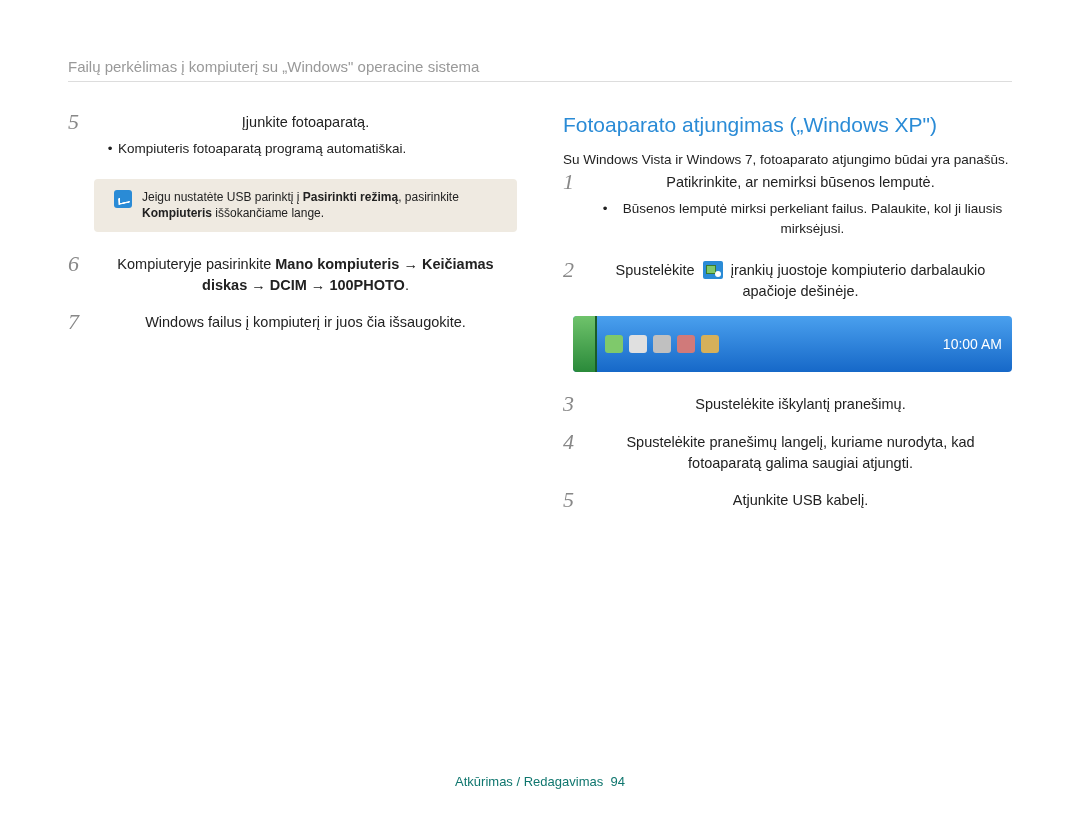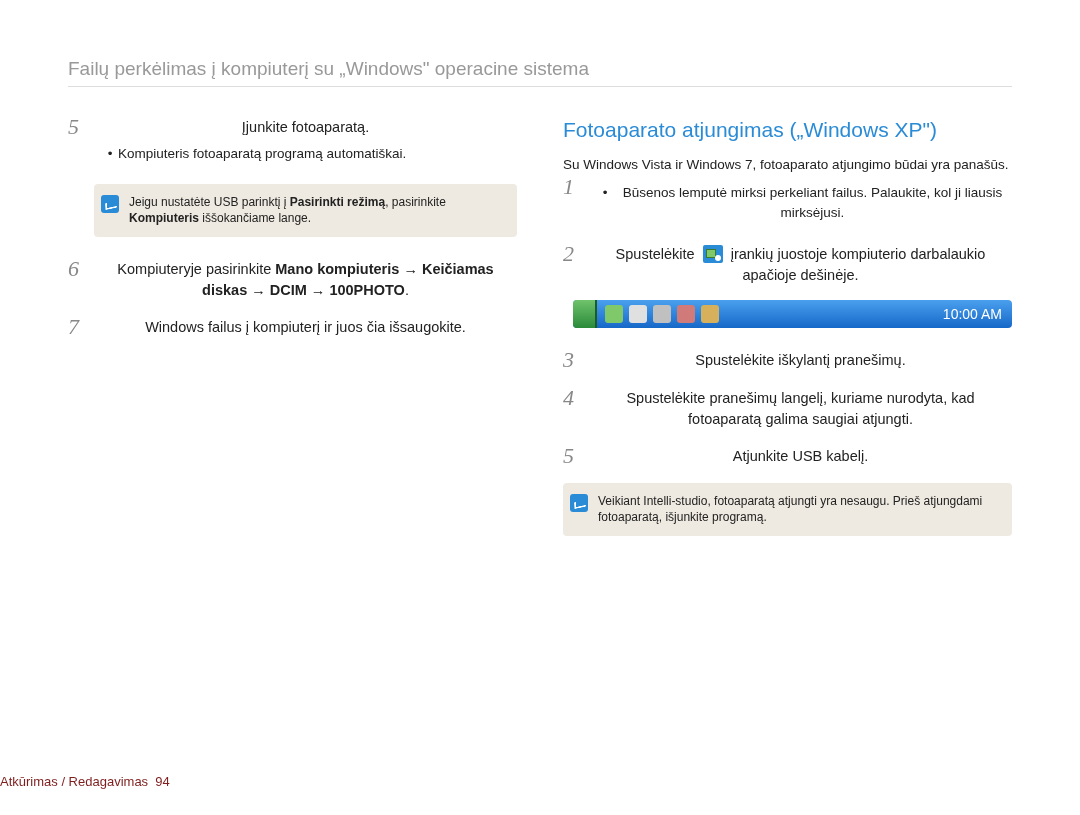--- a/index.html
+++ b/index.html
@@ -1,41 +1,41 @@
 <!DOCTYPE html>
 <html><head>
 <meta charset="utf-8">
 <style>
   * { box-sizing: border-box; margin: 0; padding: 0; }
   body { font-family: Arial, Helvetica, sans-serif; background: #fff; width: 1080px; height: 815px; position: relative; color: #222; }
   .page { padding: 58px 68px 0 68px; }
-  .breadcrumb { color: #999; font-size: 19px; border-bottom: 1px solid #ddd; padding-bottom: 6px; margin-bottom: 28px; }
+  .breadcrumb { color: #999; font-size: 15px; border-bottom: 1px solid #ddd; padding-bottom: 6px; margin-bottom: 28px; }
   .columns { display: flex; gap: 46px; }
   .col { flex: 1; min-width: 0; font-size: 14.5px; line-height: 1.45; }
   .step { display: flex; margin-bottom: 14px; }
   .step-num { font-family: Georgia, 'Times New Roman', serif; font-style: italic; color: #888; font-size: 22px; width: 26px; flex: 0 0 26px; line-height: 1.1; }
   .step-body { flex: 1; padding-top: 2px; text-align: center; }
   .bullet { display: flex; margin: 6px 0 6px 8px; font-size: 13.5px; }
   .bullet::before { content: "•"; width: 16px; flex: 0 0 16px; }
-  .notebox { background: #efeae1; border-radius: 4px; display: flex; padding: 10px 7px; margin: 12px 0 20px 26px; }
+  .notebox { background: #efeae1; border-radius: 4px; display: flex; padding: 10px 20px; margin: 12px 0 20px 26px; }
   .notebox.right { margin-left: 0; }
   .note-icon { width: 18px; height: 18px; border-radius: 3px; background: #2a8bd6; flex: 0 0 18px; position: relative; margin-right: 10px; margin-top: 1px; }
   .note-icon::before { content:""; position:absolute; left:4px; top:7px; width:10px; height:5px; border:2px solid #fff; border-top:none; border-right:none; transform: rotate(-12deg) skewX(-10deg); border-radius:1px; }
   .note-text { font-size: 12px; line-height: 1.4; }
   .section-title { color: #2a8bd6; font-size: 21px; font-weight: 400; margin-bottom: 10px; }
   .sub { font-size: 13.5px; }
   .inline-icon { display: inline-block; width: 20px; height: 18px; background: #2a8bd6; border-radius: 2px; vertical-align: -4px; position: relative; margin: 0 4px; }
   .inline-icon::before { content:""; position:absolute; left:3px; top:4px; width:8px; height:7px; background:#7fc96b; border:1px solid #3a7a2c; }
   .inline-icon::after { content:""; position:absolute; right:2px; bottom:2px; width:6px; height:6px; background:#fff; border-radius:50%; }
-  .taskbar { margin: 14px 0 20px 10px; height: 28px; border-radius: 4px; background: linear-gradient(#4aa0ee,#1668c8); display: flex; align-items: center; padding: 0 10px 0 0; overflow: hidden; }
+  .taskbar { margin: 14px 0 20px 10px; height: 56px; border-radius: 4px; background: linear-gradient(#4aa0ee,#1668c8); display: flex; align-items: center; padding: 0 10px 0 0; overflow: hidden; }
   .tb-start { width: 24px; height: 100%; background: linear-gradient(#6fc36b,#2a8a3a); border-right: 2px solid #1a5c28; }
   .tb-tray { display: flex; align-items: center; gap: 6px; padding: 0 8px; height: 100%; }
   .tb-tray .sq { width: 18px; height: 18px; border-radius: 3px; }
   .tb-clock { margin-left: auto; color: #fff; font-size: 14px; font-family: Tahoma, Arial, sans-serif; }
-  .footer { position: absolute; bottom: 26px; left: 0; right: 0; font-size: 13px; color: #7f1d1d; }
+  .footer { position: absolute; bottom: 26px; left: 0; right: 0; text-align: center; font-size: 13px; color: #0f766e; }
   b { font-weight: 700; }
 </style>
 </head>
 <body>
 
 <div class="page">
   <div class="breadcrumb">Failų perkėlimas į kompiuterį su „Windows" operacine sistema</div>
 
   <div class="columns">
 
@@ -70,20 +70,21 @@
       </div>
     </div>
 
     <div class="col">
       <div class="section-title">Fotoaparato atjungimas („Windows XP")</div>
       <div class="sub">Su Windows Vista ir Windows 7, fotoaparato atjungimo būdai yra panašūs.</div>
 
       <div class="step">
         <div class="step-num">1</div>
         <div class="step-body">
+          <span>Patikrinkite, ar nemirksi būsenos lemputė.</span>
           <div class="bullet">
               <span>Būsenos lemputė mirksi perkeliant failus. Palaukite, kol ji liausis mirksėjusi.</span>
             </div>
         </div>
       </div>
 
       <div class="step">
         <div class="step-num">2</div>
         <div class="step-body">
           <span>Spustelėkite </span><span class="inline-icon"></span><span> įrankių juostoje kompiuterio darbalaukio apačioje dešinėje.</span>
@@ -110,23 +111,19 @@
       <div class="step">
         <div class="step-num">4</div>
         <div class="step-body">Spustelėkite pranešimų langelį, kuriame nurodyta, kad fotoaparatą galima saugiai atjungti.</div>
       </div>
 
       <div class="step">
         <div class="step-num">5</div>
         <div class="step-body">Atjunkite USB kabelį.</div>
       </div>
 
-      <div class="notebox right">
-        <div class="note-icon"></div>
-        <div class="note-text">Veikiant Intelli-studio, fotoaparatą atjungti yra nesaugu. Prieš atjungdami fotoaparatą, išjunkite programą.</div>
-      </div>
     </div>
   </div>
 </div>
 
 <div class="footer">
   <span>Atkūrimas / Redagavimas</span>&nbsp;&nbsp;<span>94</span>
 </div>
 
 </body></html>

